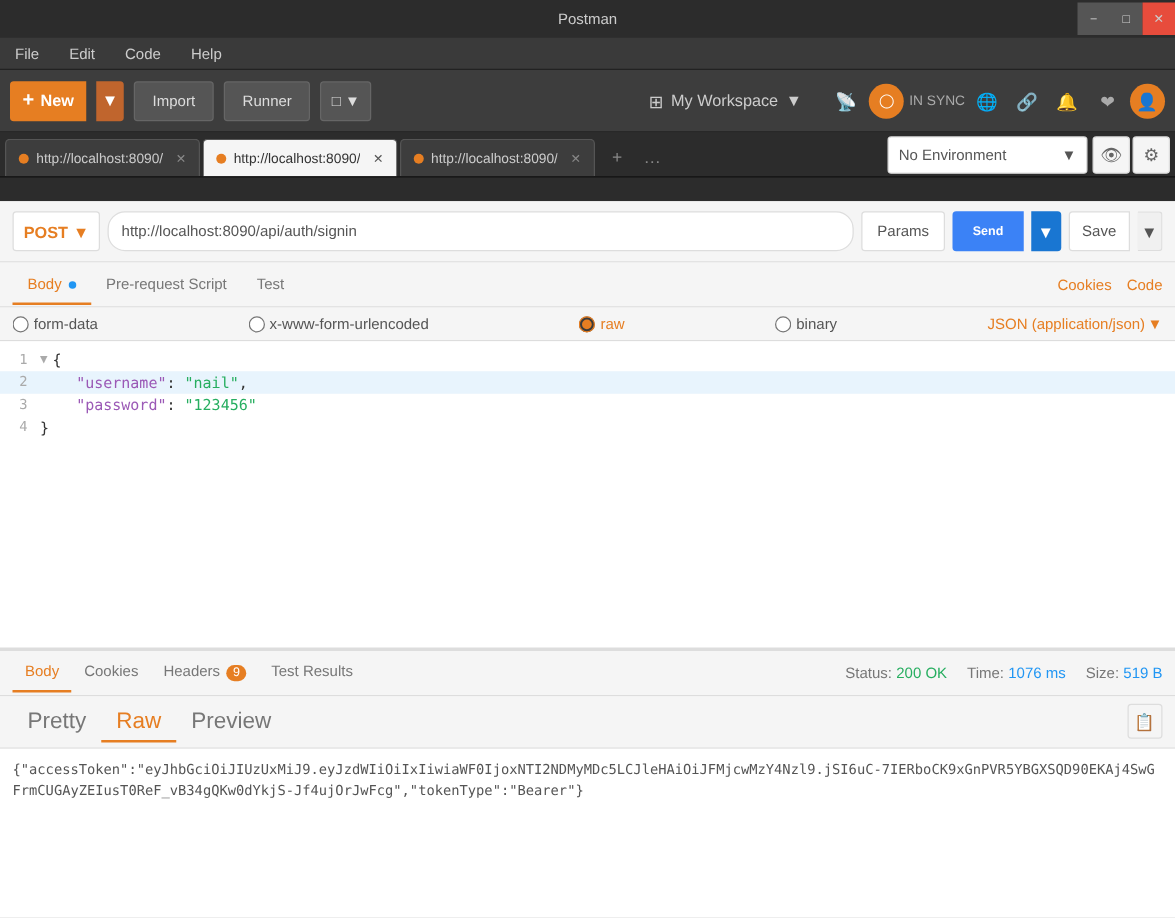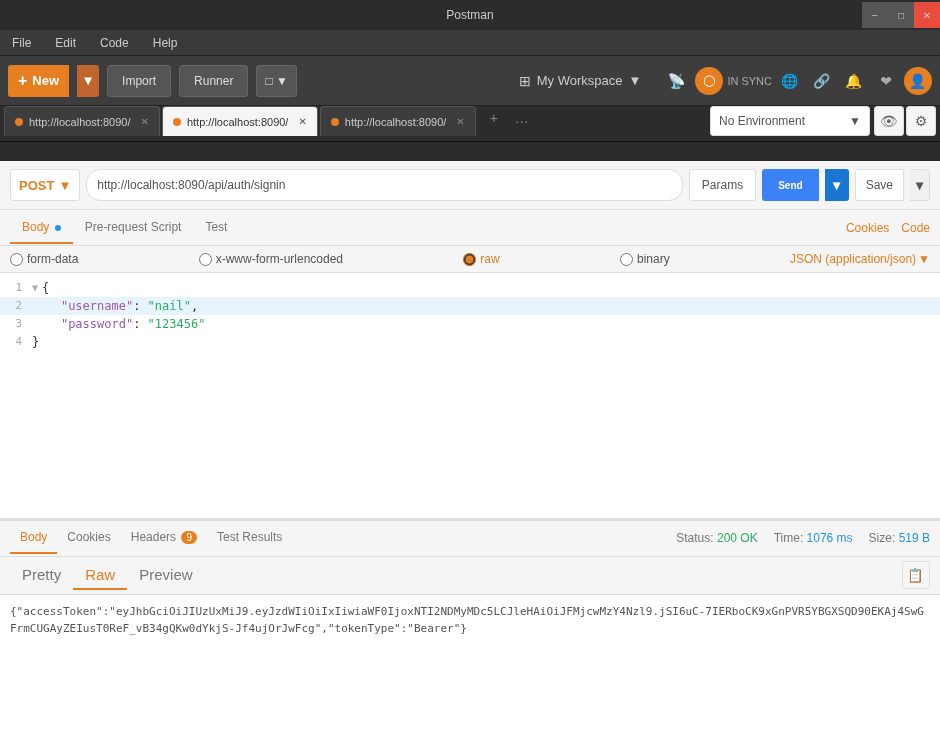--- a/index.html
+++ b/index.html
@@ -19,21 +19,21 @@
     #toolbar { background: #3d3d3d; height: 50px; display: flex; align-items: center; padding: 0 8px; gap: 8px; border-bottom: 1px solid #222; }
     .new-btn { background: #e67e22; border: none; color: white; height: 32px; display: flex; align-items: center; border-radius: 3px 0 0 3px; padding: 0 10px; gap: 5px; cursor: pointer; font-size: 13px; font-weight: 600; }
     .new-caret { background: #c0652d; border: none; color: white; height: 32px; width: 22px; display: flex; align-items: center; justify-content: center; border-radius: 0 3px 3px 0; cursor: pointer; }
     .toolbar-btn { background: #555; border: 1px solid #666; color: #ddd; height: 32px; padding: 0 14px; border-radius: 3px; cursor: pointer; font-size: 12px; }
     .workspace-btn { background: transparent; border: none; color: #ccc; height: 32px; padding: 0 10px; display: flex; align-items: center; gap: 6px; cursor: pointer; font-size: 13px; margin-left: auto; }
     .toolbar-icons { display: flex; align-items: center; gap: 4px; margin-left: 4px; }
     .toolbar-icon { width: 28px; height: 28px; display: flex; align-items: center; justify-content: center; color: #aaa; cursor: pointer; font-size: 14px; border-radius: 3px; }
     .sync-icon { width: 28px; height: 28px; background: #e67e22; border-radius: 50%; display: flex; align-items: center; justify-content: center; color: white; font-size: 12px; }
 
     
-    #tabs-bar { background: #2c2c2c; height: 36px; display: flex; align-items: flex-start; padding: 0 4px; border-bottom: 1px solid #111; overflow: hidden; }
+    #tabs-bar { background: #2c2c2c; height: 36px; display: flex; align-items: flex-end; padding: 0 4px; border-bottom: 1px solid #111; overflow: hidden; }
     .tab { background: #3d3d3d; height: 30px; display: flex; align-items: center; padding: 0 10px; gap: 6px; cursor: pointer; border-radius: 4px 4px 0 0; border: 1px solid #555; border-bottom: none; margin-right: 2px; min-width: 140px; max-width: 180px; }
     .tab.active { background: #f5f5f5; color: #333; }
     .tab .tab-dot { width: 8px; height: 8px; border-radius: 50%; background: #e67e22; flex-shrink: 0; }
     .tab .tab-url { font-size: 11px; overflow: hidden; text-overflow: ellipsis; white-space: nowrap; flex: 1; }
     .tab .tab-close { color: #888; font-size: 10px; margin-left: 4px; }
     .tab-actions { display: flex; align-items: center; gap: 4px; margin-left: 4px; padding-bottom: 4px; }
     .tab-action-btn { width: 24px; height: 24px; background: transparent; border: none; color: #888; cursor: pointer; font-size: 14px; display: flex; align-items: center; justify-content: center; }
 
     
     #request-bar { background: #f5f5f5; padding: 8px 10px; display: flex; align-items: center; gap: 6px; border-bottom: 1px solid #ddd; }
@@ -76,21 +76,21 @@
     #resp-header { background: #f5f5f5; display: flex; align-items: center; padding: 0 10px; border-bottom: 1px solid #ddd; height: 36px; }
     .resp-tab { padding: 8px 10px; font-size: 12px; color: #777; cursor: pointer; border-bottom: 2px solid transparent; }
     .resp-tab.active { color: #e67e22; border-bottom: 2px solid #e67e22; }
     .resp-tab .badge { background: #e67e22; color: white; border-radius: 8px; padding: 1px 5px; font-size: 10px; margin-left: 2px; }
     .resp-meta { margin-left: auto; display: flex; gap: 16px; font-size: 12px; color: #777; }
     .resp-meta .val { color: #2196f3; }
     .resp-meta .label { color: #777; }
 
     
     #resp-subtabs { background: #f5f5f5; display: flex; align-items: center; padding: 4px 10px; border-bottom: 1px solid #ddd; gap: 0; }
-    .resp-subtab { padding: 5px 12px; font-size: 15px; color: #777; cursor: pointer; border-bottom: 2px solid transparent; }
+    .resp-subtab { padding: 5px 12px; font-size: 18px; color: #777; cursor: pointer; border-bottom: 2px solid transparent; }
     .resp-subtab.active { color: #e67e22; border-bottom: 2px solid #e67e22; }
     .copy-btn { margin-left: auto; width: 28px; height: 28px; background: transparent; border: 1px solid #ddd; border-radius: 3px; cursor: pointer; display: flex; align-items: center; justify-content: center; color: #888; }
 
     
     #resp-body { background: #fff; flex: 1; padding: 8px 10px; font-family: monospace; font-size: 11px; color: #555; overflow-y: auto; word-break: break-all; line-height: 1.6; }
 
     .env-select { background: #fff; border: 1px solid #ddd; border-radius: 3px; height: 30px; min-width: 160px; padding: 0 8px; font-size: 12px; color: #555; display: flex; align-items: center; justify-content: space-between; cursor: pointer; }
     .env-actions { display: flex; gap: 2px; }
     .env-action-btn { width: 30px; height: 30px; background: #f5f5f5; border: 1px solid #ddd; border-radius: 3px; display: flex; align-items: center; justify-content: center; cursor: pointer; color: #666; font-size: 14px; }
 

